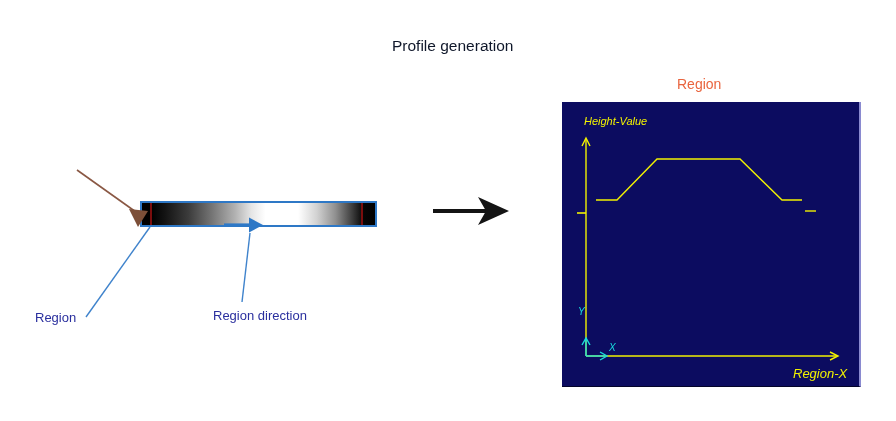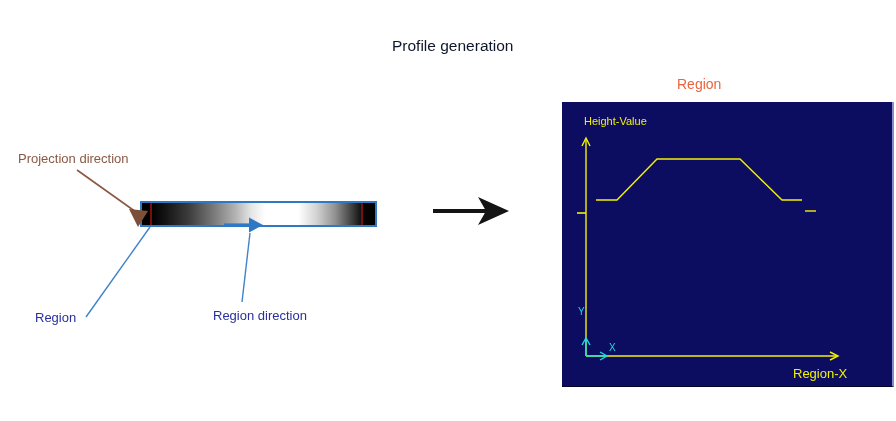--- a/index.html
+++ b/index.html
@@ -17,37 +17,36 @@
          border:2px solid var(--barblue,#2e78c6); background:#888; }
   .bar .marker { position:absolute; top:0; width:2px; height:100%;
                  background:var(--red,#7a0d0d); }
   .marker-left  { left:8px; }
   .marker-right { left:219px; }
 
   .overlay { position:absolute; left:0; top:0; width:896px; height:421px; pointer-events:none; }
 
   .plot-title { position:absolute; left:677px; top:76px; font-size:14px; color:var(--orange,#e9653f); }
 
-  .panel { position:absolute; left:562px; top:102px; width:332px; height:285px;
+  .panel { position:absolute; left:562px; top:102px; width:299px; height:285px;
            background:var(--plotbg,#0c0c60);
-           border-right:2px solid #8a8ad0; border-bottom:1px solid #04042a; }
+           border-right:2px solid #8a8ad0; border-bottom:1px solid #04042a;font-style:italic; }
   .panel .ylab { position:absolute; left:22px; top:13px;  font-size:11px; color:var(--yellow,#f2f200); }
   .panel .xlab { position:absolute; left:231px; top:264px; font-size:13px; color:var(--yellow,#f2f200); }
   .panel .miniY { position:absolute; left:16px; top:204px; font-size:10px; color:var(--cyan,#17dede); }
   .panel .miniX { position:absolute; left:47px; top:240px; font-size:10px; color:var(--cyan,#17dede); }
   .plot-svg { position:absolute; left:0; top:0; }
 </style>
 </head>
 <body>
 
 <div class="canvas">
 
   <div class="fig-title">Profile generation</div>
 
-  <div class="diag-label lbl-projection">Projection direction</div>
   <div class="diag-label lbl-region">Region</div>
   <div class="diag-label lbl-regiondir">Region direction</div>
 
   <div class="bar" id="gradient-bar" style="background: linear-gradient(to right, rgb(0, 0, 0) 0%, rgb(0, 0, 0) 4%, rgb(20, 20, 20) 10%, rgb(60, 60, 60) 20%, rgb(117, 117, 117) 30%, rgb(178, 178, 178) 40%, rgb(230, 230, 230) 47%, rgb(255, 255, 255) 53%, rgb(255, 255, 255) 67%, rgb(210, 210, 210) 75%, rgb(144, 144, 144) 83%, rgb(64, 64, 64) 90%, rgb(5, 5, 5) 95%, rgb(0, 0, 0) 100%);">
     <div class="marker marker-left"></div>
     <div class="marker marker-right"></div>
   </div>
 
   <svg class="overlay" width="896" height="421" viewBox="0 0 896 421">
 

